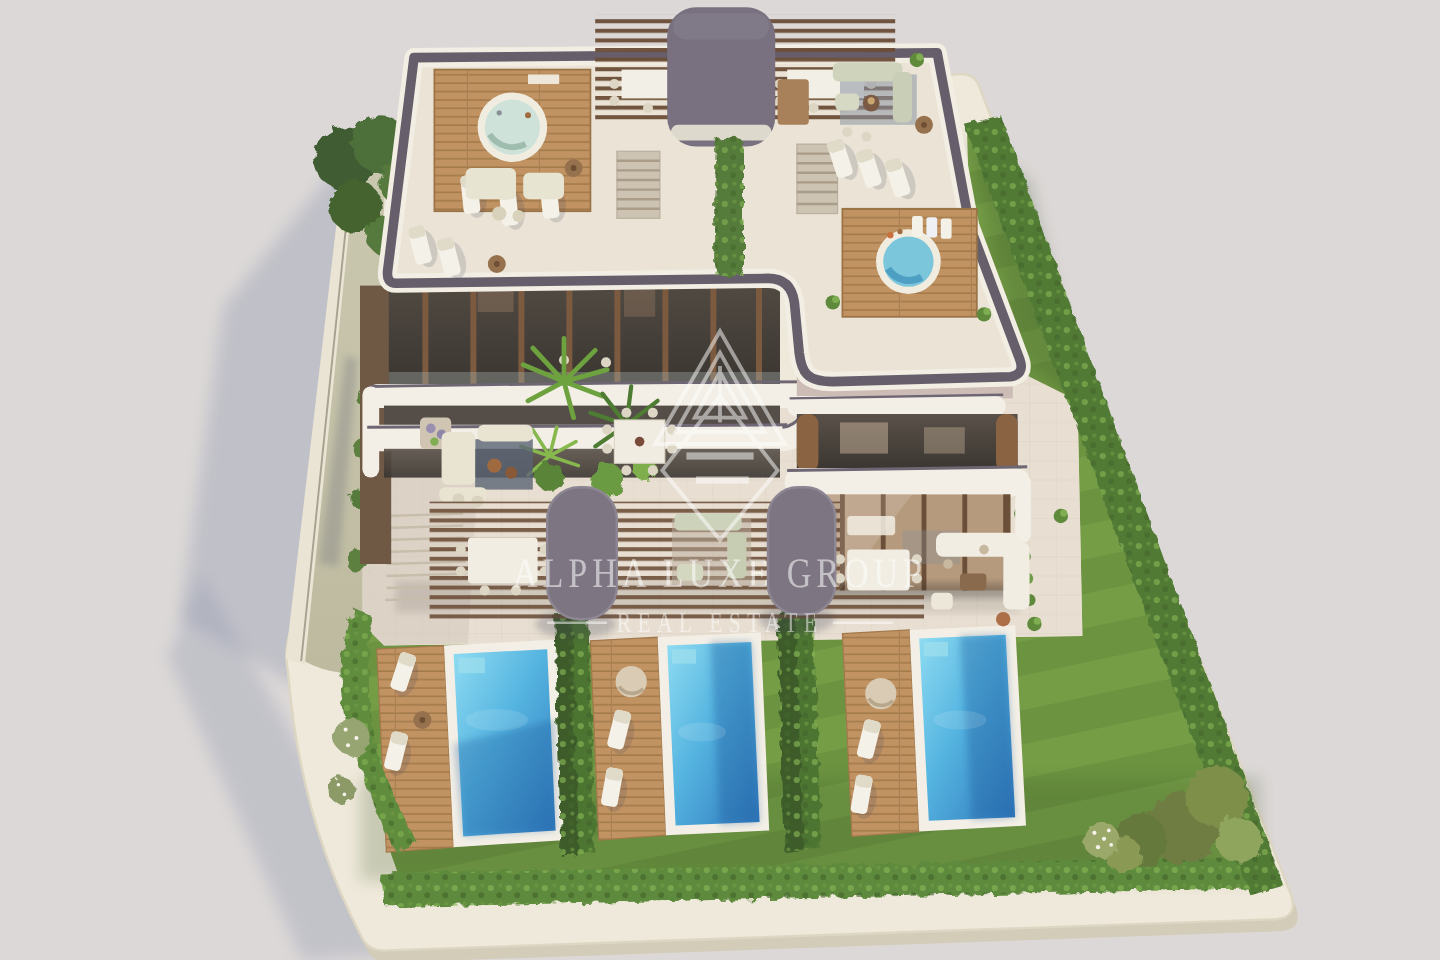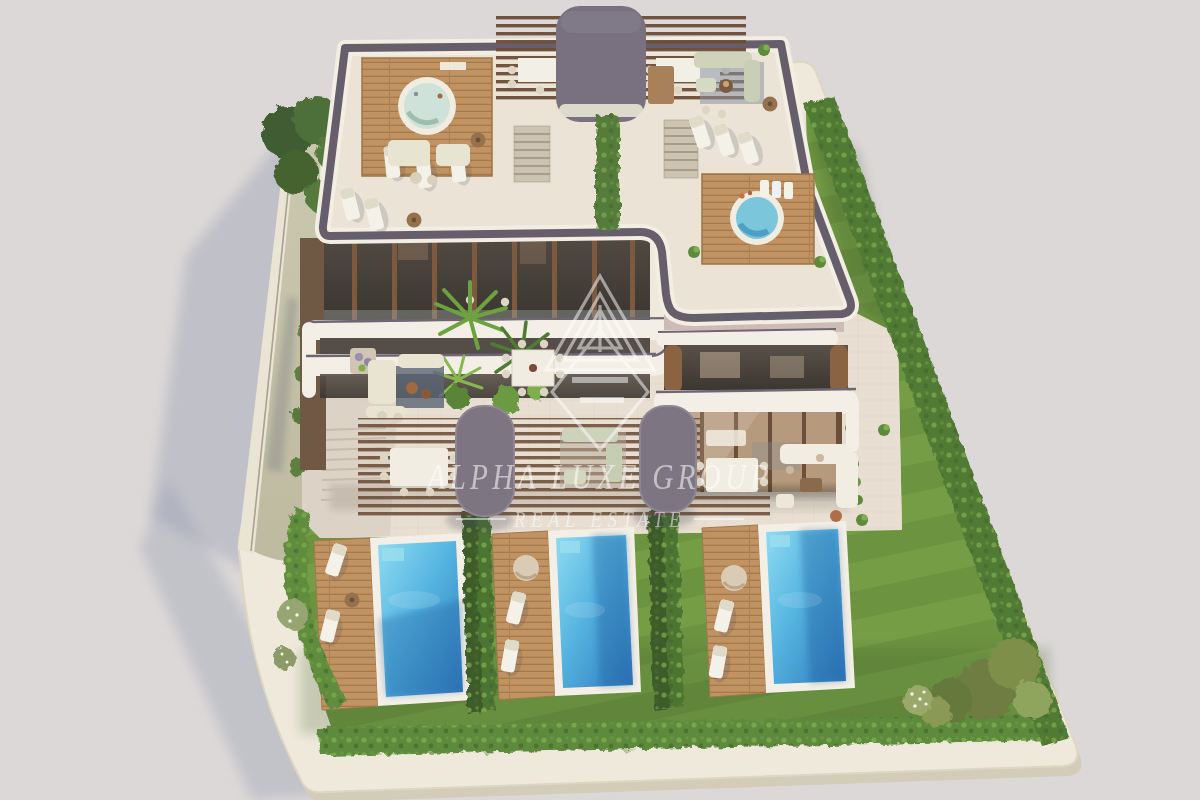--- a/index.html
+++ b/index.html
@@ -1,17 +1,17 @@
 <!DOCTYPE html>
 <html><head>
 <meta charset="utf-8">
 <style>
   html,body{margin:0;padding:0;background:#dcd8d7;}
   .stage{position:relative;width:1200px;height:800px;overflow:hidden;background:#dcd8d7;
-         font-family:"Liberation Serif", serif;font-style:italic;}
+         font-family:"Liberation Serif", serif;}
   svg{display:block}
   .wm-title{font-family:"Liberation Serif", serif;fill:#ffffff;opacity:.55;}
   .wm-sub{font-family:"Liberation Serif", serif;fill:#ffffff;opacity:.5;}
 </style>
 </head>
 <body>
 
 <div class="stage">
 <svg width="1200" height="800" viewBox="0 0 1200 800">
 <defs>

